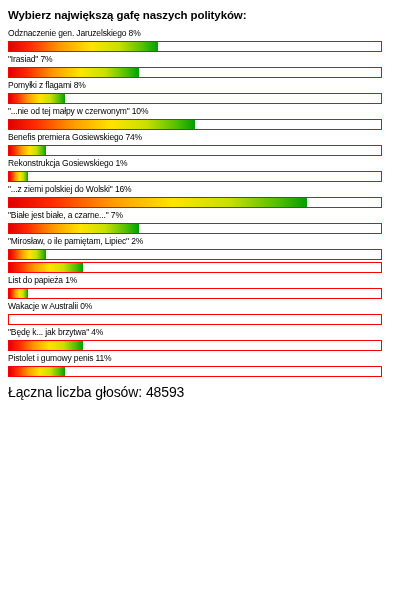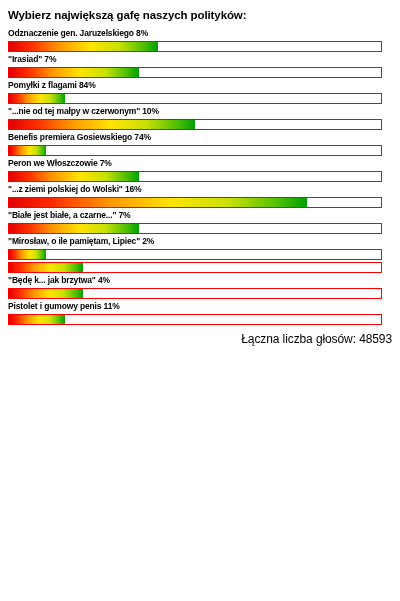--- a/index.html
+++ b/index.html
@@ -29,21 +29,21 @@
     letter-spacing: -0.1px;
   }
   .rows {
     display: block;
   }
   .row {
     margin-bottom: 2px;
   }
   .row-label {
     font-size: 8.5px;
-    font-weight: bold;
+    font-weight: normal;
     color: #000000;
     line-height: 11px;
     margin-bottom: 2px;
     white-space: nowrap;
     letter-spacing: -0.15px;
   }
   .bar-track {
     position: relative;
     height: 11px;
     box-sizing: border-box;
@@ -52,23 +52,23 @@
     width: 374px;
   }
   .bar-fill {
     position: absolute;
     left: 0;
     top: 0;
     bottom: 0;
     background-image: linear-gradient(to right, #e00000 0%, #ff2a00 14%, #ff9900 34%, #ffe400 55%, #c8e000 74%, #53c000 90%, #00a000 100%);
   }
   .poll-footer {
-    font-size: 12px;
+    font-size: 14px;
     color: #000000;
-    text-align: right;
+    text-align: left;
     margin-top: 7px;
     letter-spacing: -0.1px;
   }
 </style>
 </head>
 <body>
 
 <div class="poll">
 
   <div class="poll-title">Wybierz największą gafę naszych polityków:</div>
@@ -80,41 +80,41 @@
           <div class="bar-fill" style="width: 40%;"></div>
         </div>
       </div>
       <div class="row">
         <div class="row-label">"Irasiad" 7%</div>
         <div class="bar-track">
           <div class="bar-fill" style="width: 35%;"></div>
         </div>
       </div>
       <div class="row">
-        <div class="row-label">Pomyłki z flagami 84%</div>
+        <div class="row-label">Pomyłki z flagami 8%</div>
         <div class="bar-track">
           <div class="bar-fill" style="width: 15%;"></div>
         </div>
       </div>
       <div class="row">
         <div class="row-label">"...nie od tej małpy w czerwonym" 10%</div>
         <div class="bar-track">
           <div class="bar-fill" style="width: 50%;"></div>
         </div>
       </div>
       <div class="row">
         <div class="row-label">Benefis premiera Gosiewskiego 74%</div>
         <div class="bar-track">
           <div class="bar-fill" style="width: 10%;"></div>
         </div>
       </div>
       <div class="row">
-        <div class="row-label">Peron we Włoszczowie 7%</div>
+        <div class="row-label">Rekonstrukcja Gosiewskiego 1%</div>
         <div class="bar-track">
-          <div class="bar-fill" style="width: 35%;"></div>
+          <div class="bar-fill" style="width: 5%;"></div>
         </div>
       </div>
       <div class="row">
         <div class="row-label">"...z ziemi polskiej do Wolski" 16%</div>
         <div class="bar-track">
           <div class="bar-fill" style="width: 80%;"></div>
         </div>
       </div>
       <div class="row">
         <div class="row-label">"Białe jest białe, a czarne..." 7%</div>
@@ -127,20 +127,30 @@
         <div class="bar-track">
           <div class="bar-fill" style="width: 10%;"></div>
         </div>
       </div>
       <div class="row">
         <div class="bar-track">
           <div class="bar-fill" style="width: 20%;"></div>
         </div>
       </div>
       <div class="row">
+        <div class="row-label">List do papieża 1%</div>
+        <div class="bar-track">
+          <div class="bar-fill" style="width: 5%;"></div>
+        </div>
+      </div>
+      <div class="row">
+        <div class="row-label">Wakacje w Australii 0%</div>
+        <div class="bar-track"></div>
+      </div>
+      <div class="row">
         <div class="row-label">"Będę k... jak brzytwa" 4%</div>
         <div class="bar-track">
           <div class="bar-fill" style="width: 20%;"></div>
         </div>
       </div>
       <div class="row">
         <div class="row-label">Pistolet i gumowy penis 11%</div>
         <div class="bar-track">
           <div class="bar-fill" style="width: 15%;"></div>
         </div>

